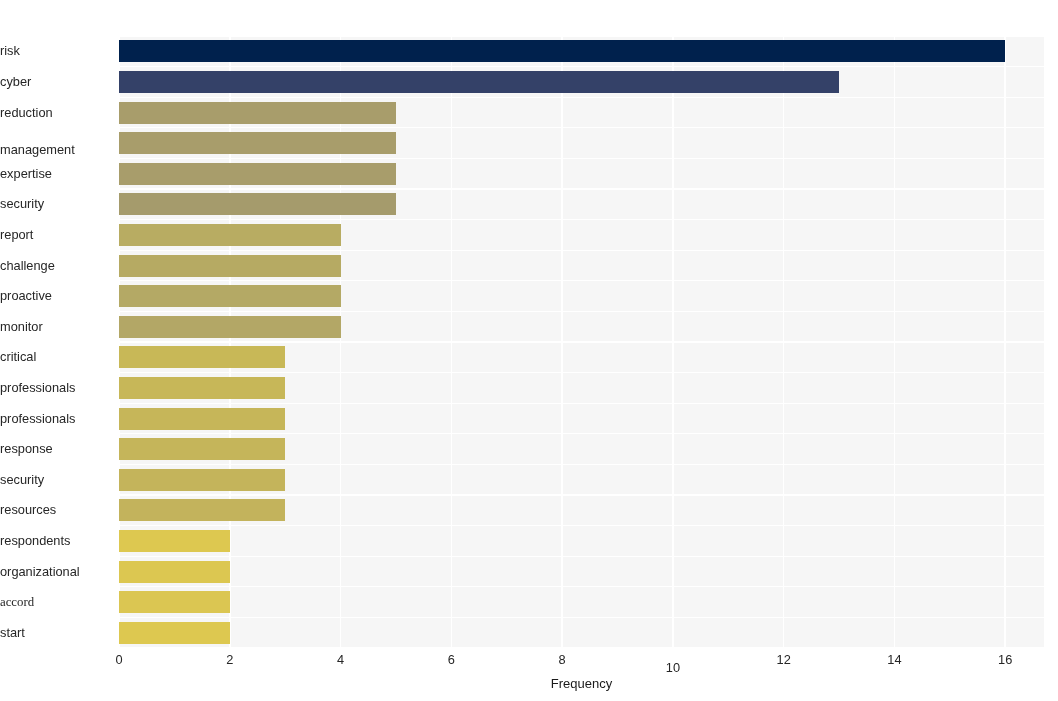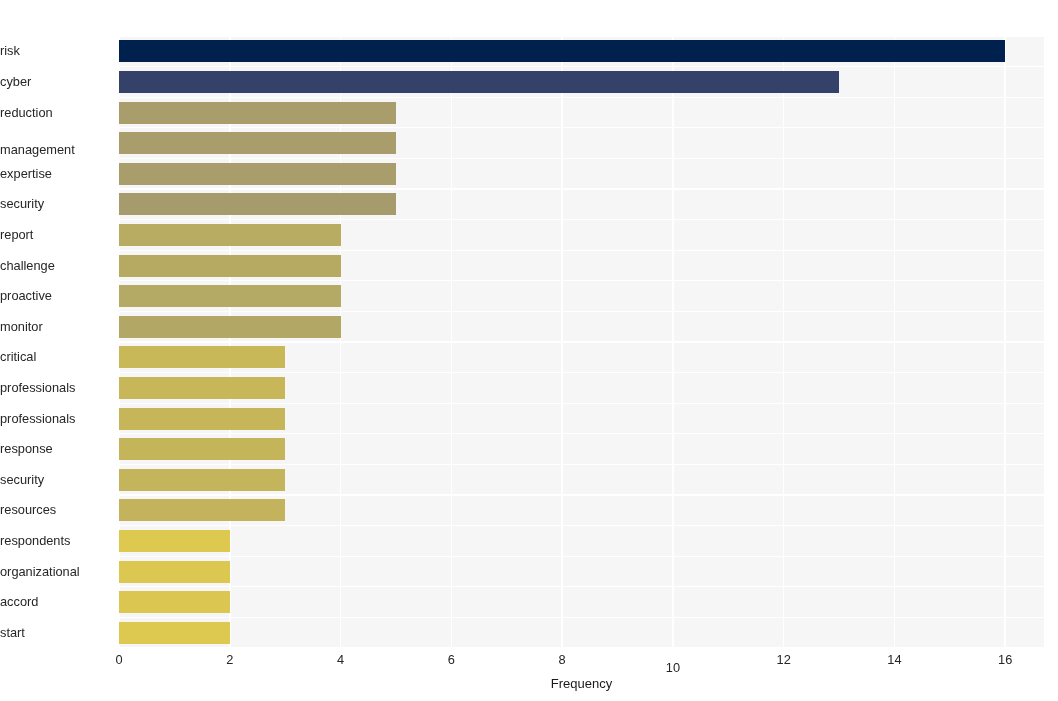--- a/index.html
+++ b/index.html
@@ -194,21 +194,21 @@
       <div class="ylabel" style="top: 253.1px;">proactive</div>
       <div class="ylabel" style="top: 283.7px;">monitor</div>
       <div class="ylabel" style="top: 314.3px;">critical</div>
       <div class="ylabel" style="top: 344.9px;">professionals</div>
       <div class="ylabel" style="top: 375.5px;">professionals</div>
       <div class="ylabel" style="top: 406.1px;">response</div>
       <div class="ylabel" style="top: 436.7px;">security</div>
       <div class="ylabel" style="top: 467.3px;">resources</div>
       <div class="ylabel" style="top: 497.9px;">respondents</div>
       <div class="ylabel" style="top: 528.5px;">organizational</div>
-      <div class="ylabel" style="top: 559.1px;">accord</div>
+      <div class="ylabel" style="top: 559.1px; font-family: Liberation Serif, serif;">accord</div>
       <div class="ylabel" style="top: 589.7px;">start</div>
     </div>
 
   <div id="xticks">
       <div class="xtick" style="left: 0px;">0</div>
       <div class="xtick" style="left: 110.778px;">2</div>
       <div class="xtick" style="left: 221.557px;">4</div>
       <div class="xtick" style="left: 332.335px;">6</div>
       <div class="xtick" style="left: 443.114px;">8</div>
       <div class="xtick" style="left: 553.892px; margin-top: 8px;">10</div>

